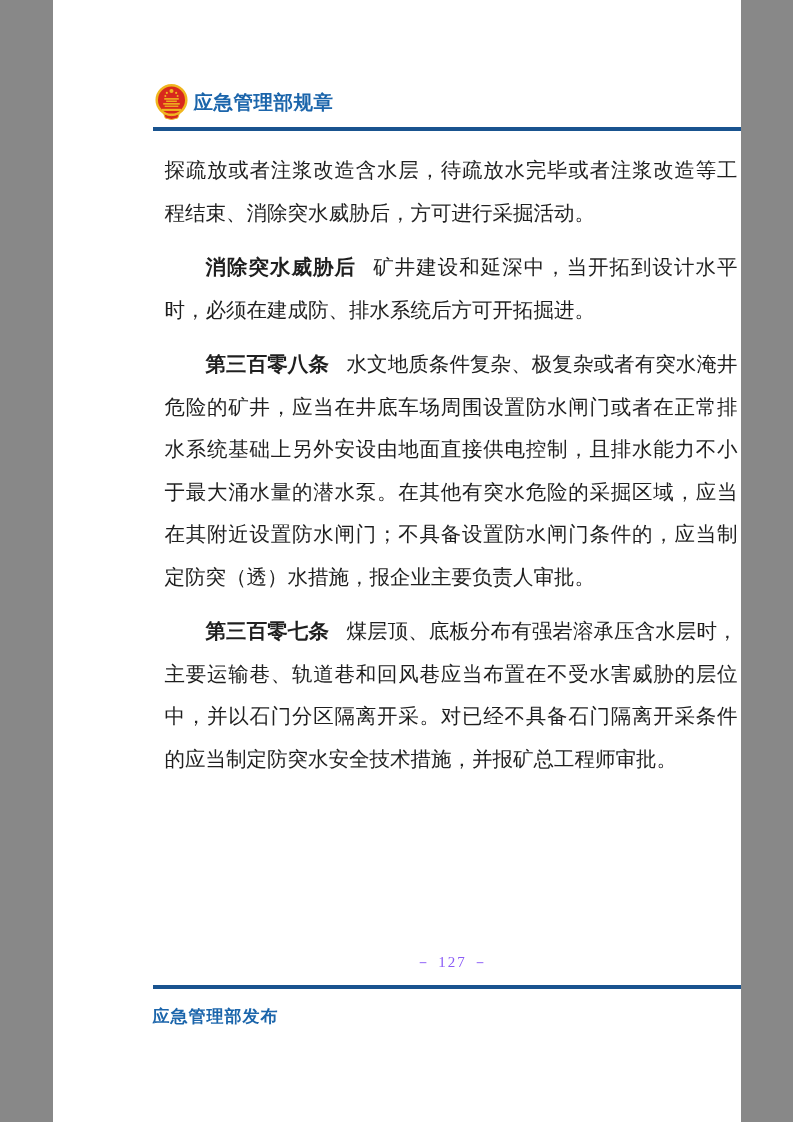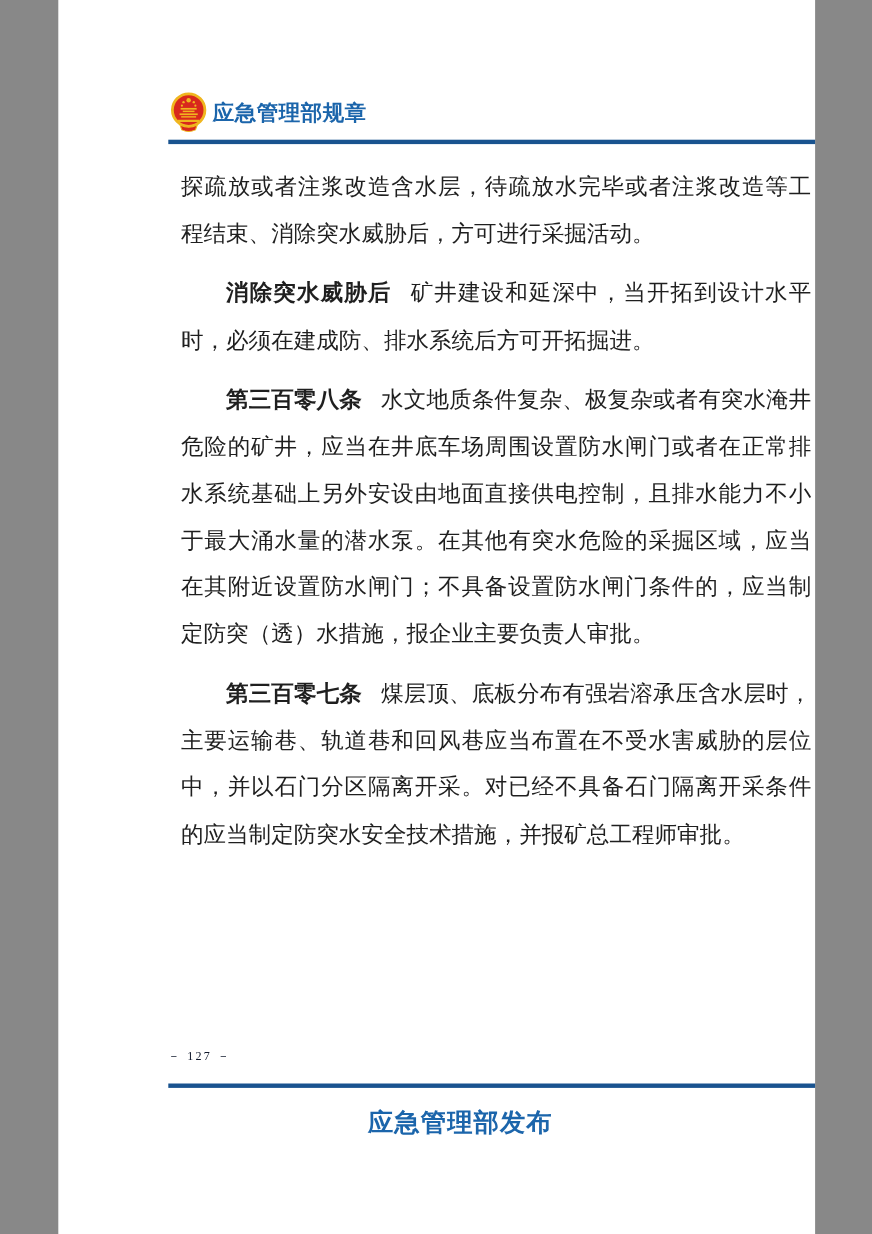--- a/index.html
+++ b/index.html
@@ -65,36 +65,36 @@
     font-family: "Liberation Sans", "DejaVu Sans", sans-serif;
     font-weight: bold;
     margin-right: 0.85em;
   }
   
   .page-num {
     position: absolute;
     left: 100px;
     top: 953px;
     width: 600px;
-    text-align: left;
-    font-size: 11px;
+    text-align: center;
+    font-size: 15px;
     letter-spacing: 2px;
-    color: #0f172a;
+    color: #8b5cf6;
   }
   .publisher {
     position: absolute;
     left: 100px;
     top: 1005px;
     width: 600px;
     box-sizing: border-box;
     padding-right: 68px;
-    text-align: center;
+    text-align: left;
     font-family: "Liberation Sans", "DejaVu Sans", sans-serif;
     font-weight: bold;
-    font-size: 23px;
+    font-size: 17px;
     letter-spacing: 1px;
     color: #1b65ab;
   }
 </style>
 </head>
 <body>
 
 <div class="page">
 
   <div class="header">

